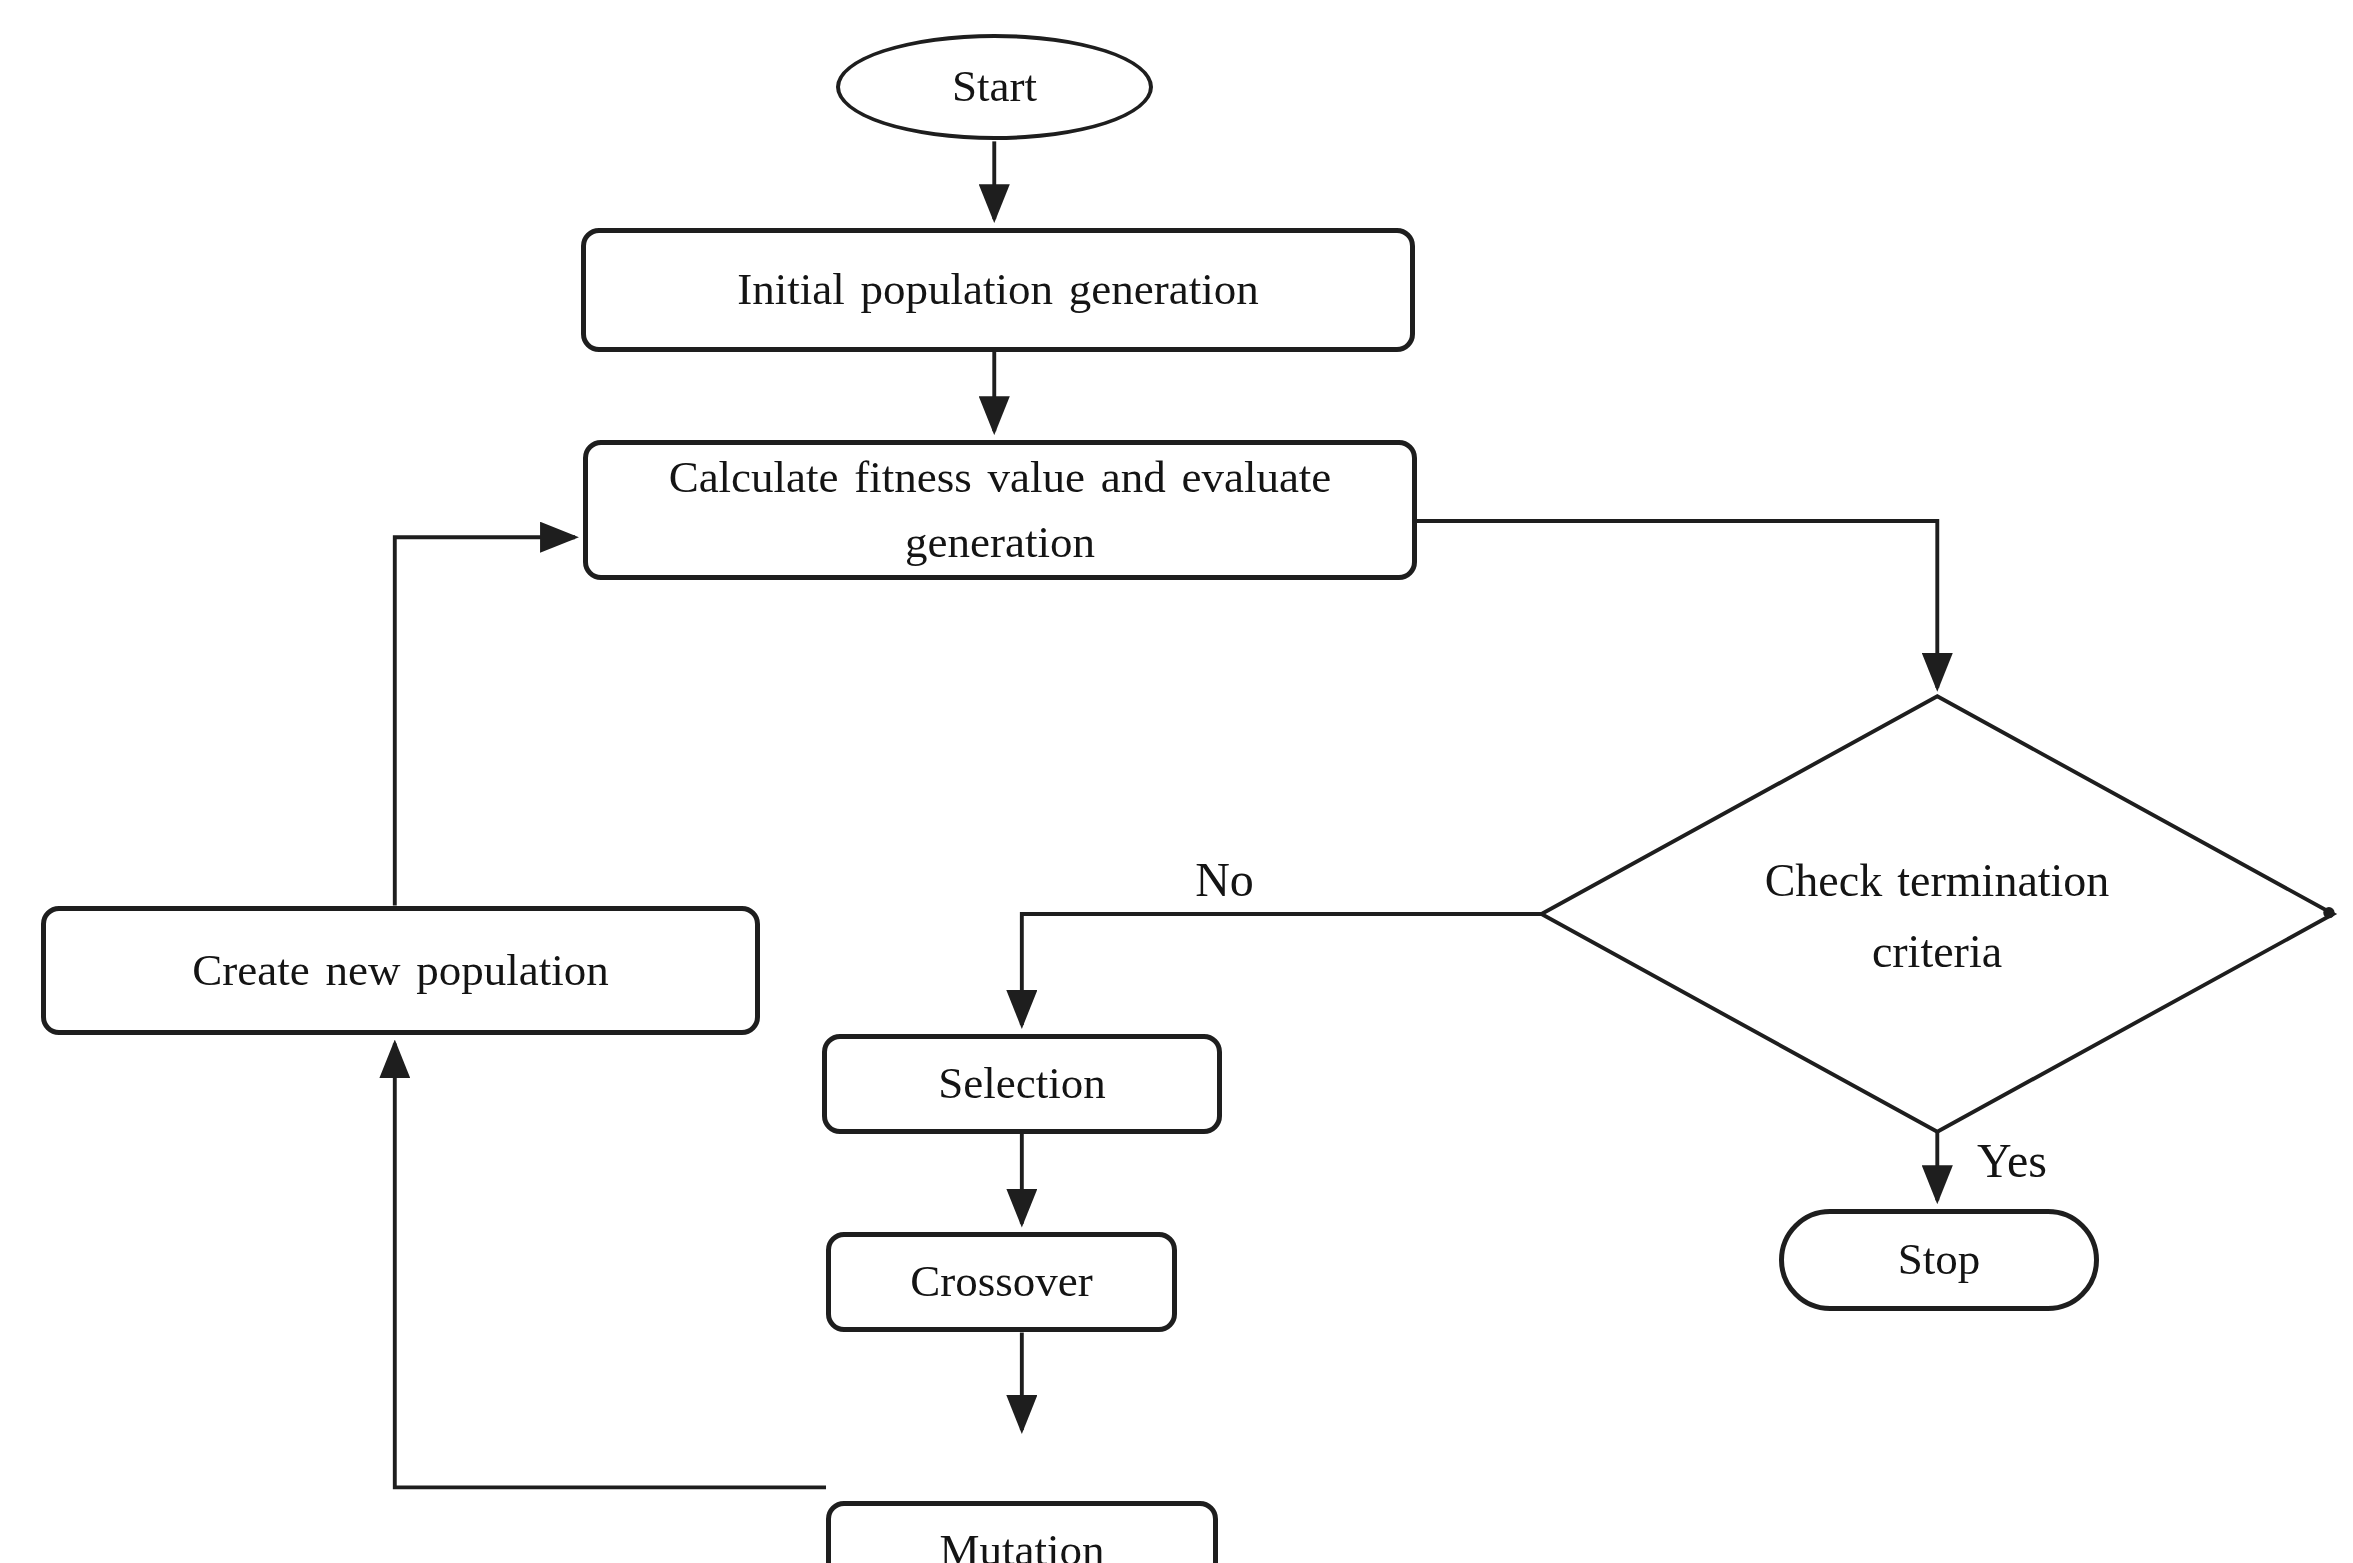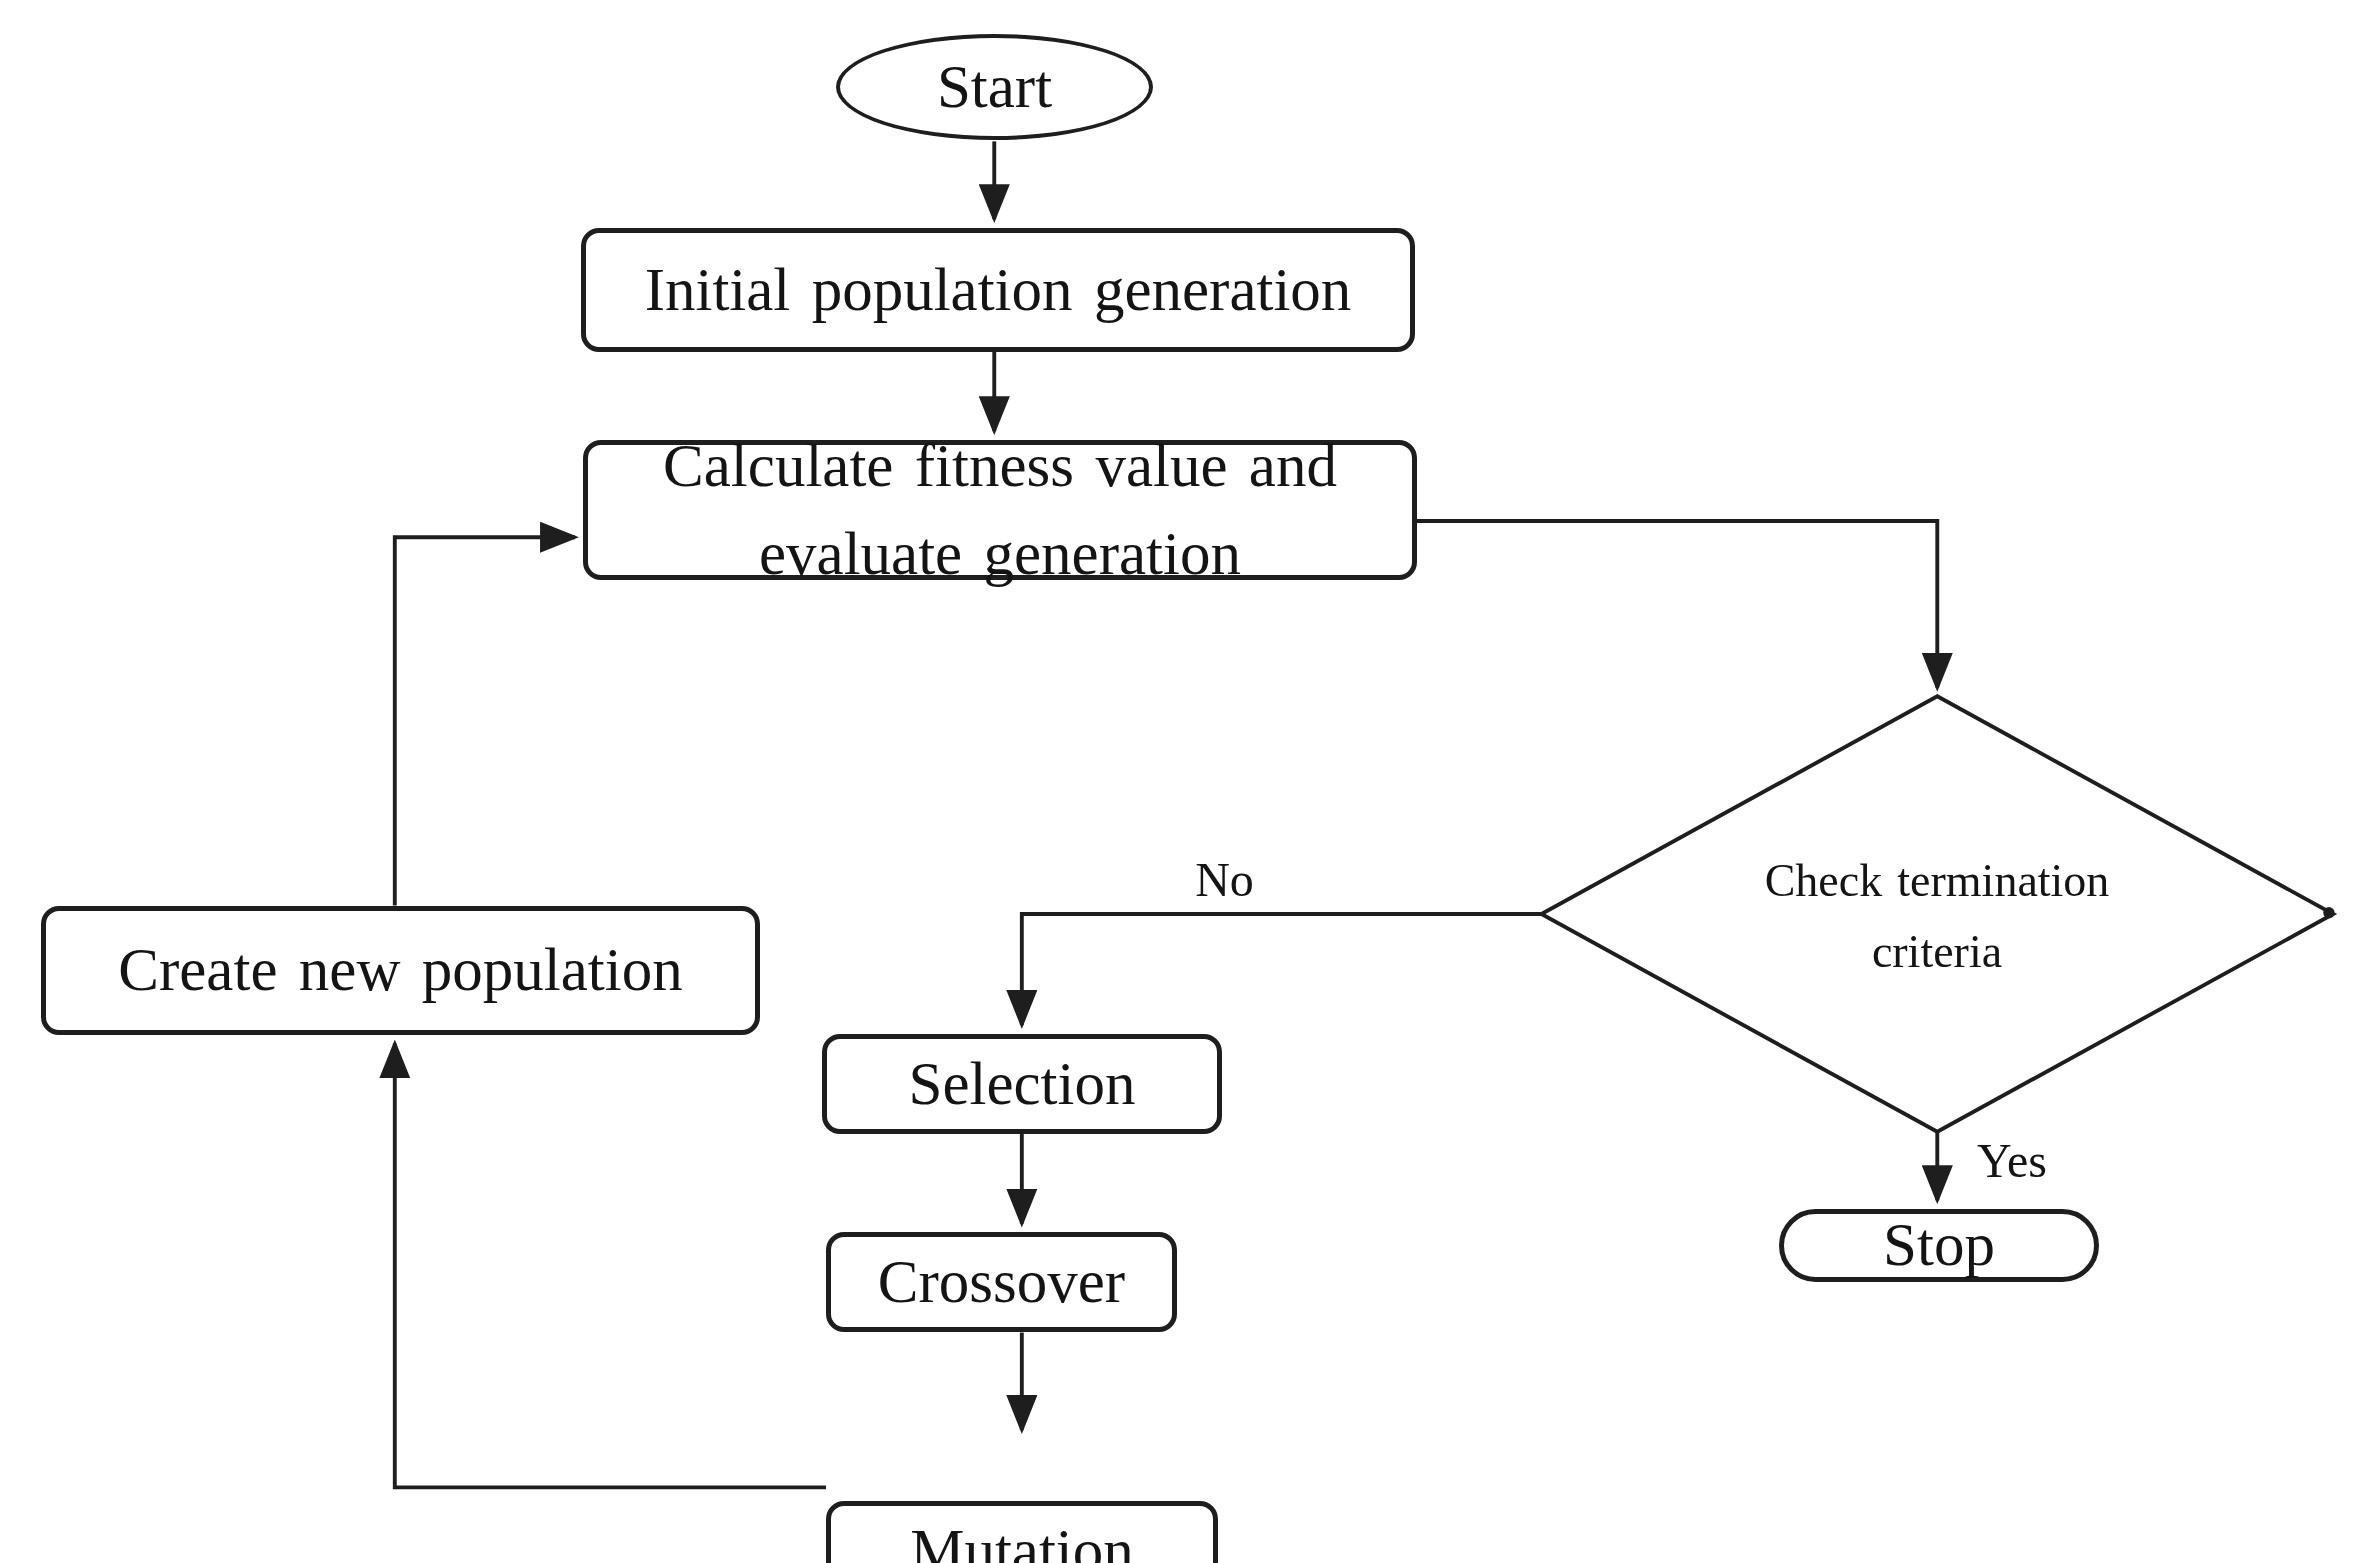--- a/index.html
+++ b/index.html
@@ -17,21 +17,21 @@
   .wires polygon.diamond{fill:#ffffff;stroke:#1e1e1e;stroke-width:5.5;}
   .node{
     position:absolute;
     box-sizing:border-box;
     display:flex;
     align-items:center;
     justify-content:center;
     text-align:center;
     background:#ffffff;
     border:5px solid #1e1e1e;
-    font-size:61px;
+    font-size:45px;
     line-height:1.45;
     word-spacing:0.10em;
   }
   .node span{display:block;}
   .ellipse{border-radius:50%;border-width:4.2px;}
   .process{border-radius:18px;}
   .terminator{border-radius:51px;}
   .decision-label{
     position:absolute;
     display:flex;
@@ -105,21 +105,21 @@
   </div>
 
   <div class="node process" style="left:826px;top:1232px;width:351px;height:100px;">
     <span>Crossover</span>
   </div>
 
   <div class="node process" style="left:826px;top:1501px;width:392px;height:100px;">
     <span>Mutation</span>
   </div>
 
-  <div class="node terminator" style="left:1779px;top:1209px;width:320px;height:73px;">
+  <div class="node terminator" style="left:1779px;top:1209px;width:320px;height:102px;">
     <span>Stop</span>
   </div>
 
   <div class="edge-label" style="left:1154px;top:840px;width:141px;height:78px;">No</div>
 
   <div class="edge-label" style="left:1927px;top:1121px;width:170px;height:79px;">Yes</div>
 
 </div>
 
 

